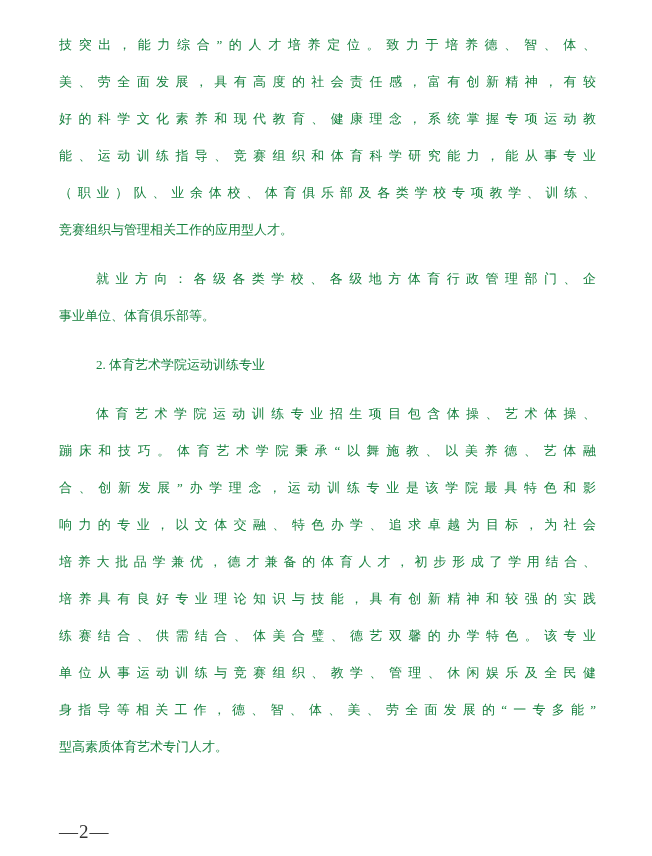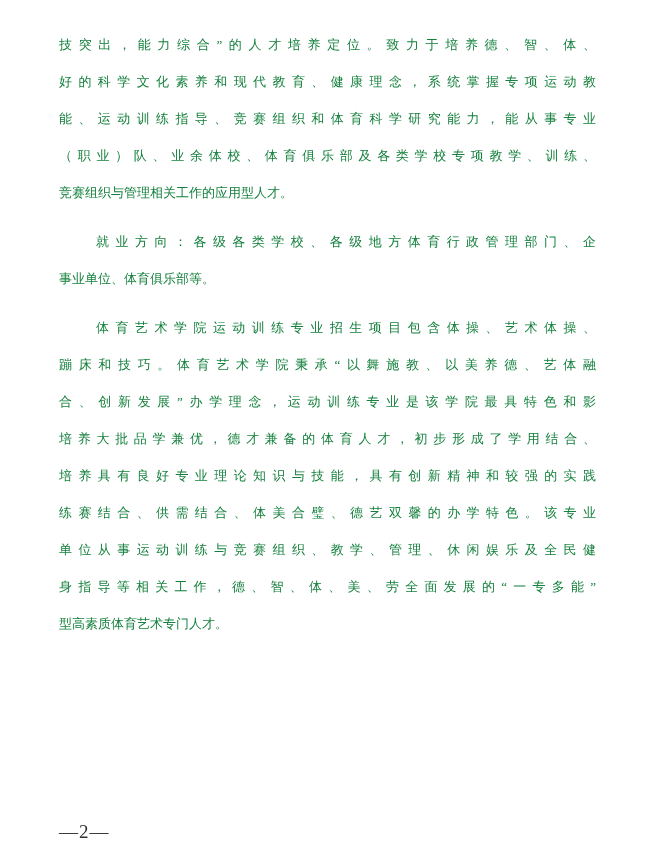--- a/index.html
+++ b/index.html
@@ -48,29 +48,32 @@
     color: #333333;
     letter-spacing: 1px;
   }
 </style>
 </head>
 <body>
 
 <div class="page">
   <div class="doc-body">
       <div class="line fill">技突出，能力综合”的人才培养定位。致力于培养德、智、体、</div>
+      <div class="line fill">美、劳全面发展，具有高度的社会责任感，富有创新精神，有较</div>
       <div class="line fill">好的科学文化素养和现代教育、健康理念，系统掌握专项运动教</div>
       <div class="line fill">能、运动训练指导、竞赛组织和体育科学研究能力，能从事专业</div>
       <div class="line fill">（职业）队、业余体校、体育俱乐部及各类学校专项教学、训练、</div>
       <div class="line">竞赛组织与管理相关工作的应用型人才。</div>
       <div class="line fill indent">就业方向：各级各类学校、各级地方体育行政管理部门、企</div>
       <div class="line">事业单位、体育俱乐部等。</div>
+      <div class="line indent">2. 体育艺术学院运动训练专业</div>
       <div class="line fill indent">体育艺术学院运动训练专业招生项目包含体操、艺术体操、</div>
       <div class="line fill">蹦床和技巧。体育艺术学院秉承“以舞施教、以美养德、艺体融</div>
       <div class="line fill">合、创新发展”办学理念，运动训练专业是该学院最具特色和影</div>
+      <div class="line fill">响力的专业，以文体交融、特色办学、追求卓越为目标，为社会</div>
       <div class="line fill">培养大批品学兼优，德才兼备的体育人才，初步形成了学用结合、</div>
       <div class="line fill">培养具有良好专业理论知识与技能，具有创新精神和较强的实践</div>
       <div class="line fill">练赛结合、供需结合、体美合璧、德艺双馨的办学特色。该专业</div>
       <div class="line fill">单位从事运动训练与竞赛组织、教学、管理、休闲娱乐及全民健</div>
       <div class="line fill">身指导等相关工作，德、智、体、美、劳全面发展的“一专多能”</div>
       <div class="line">型高素质体育艺术专门人才。</div>
     </div>
   <div class="page-footer">—2—</div>
 </div>
 

